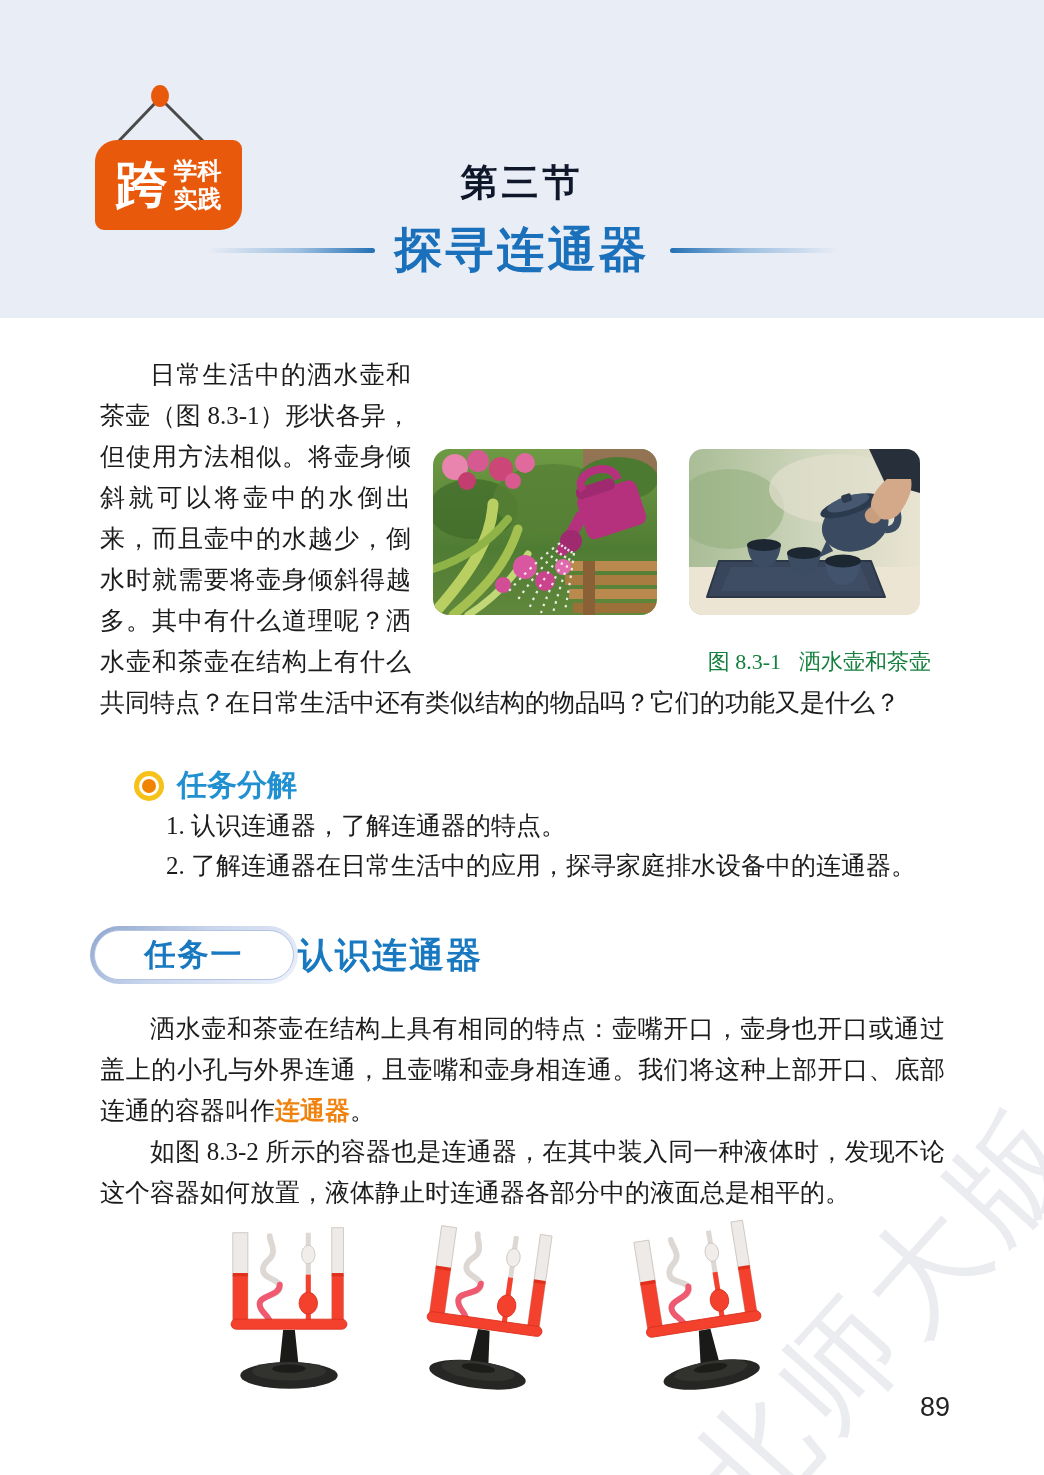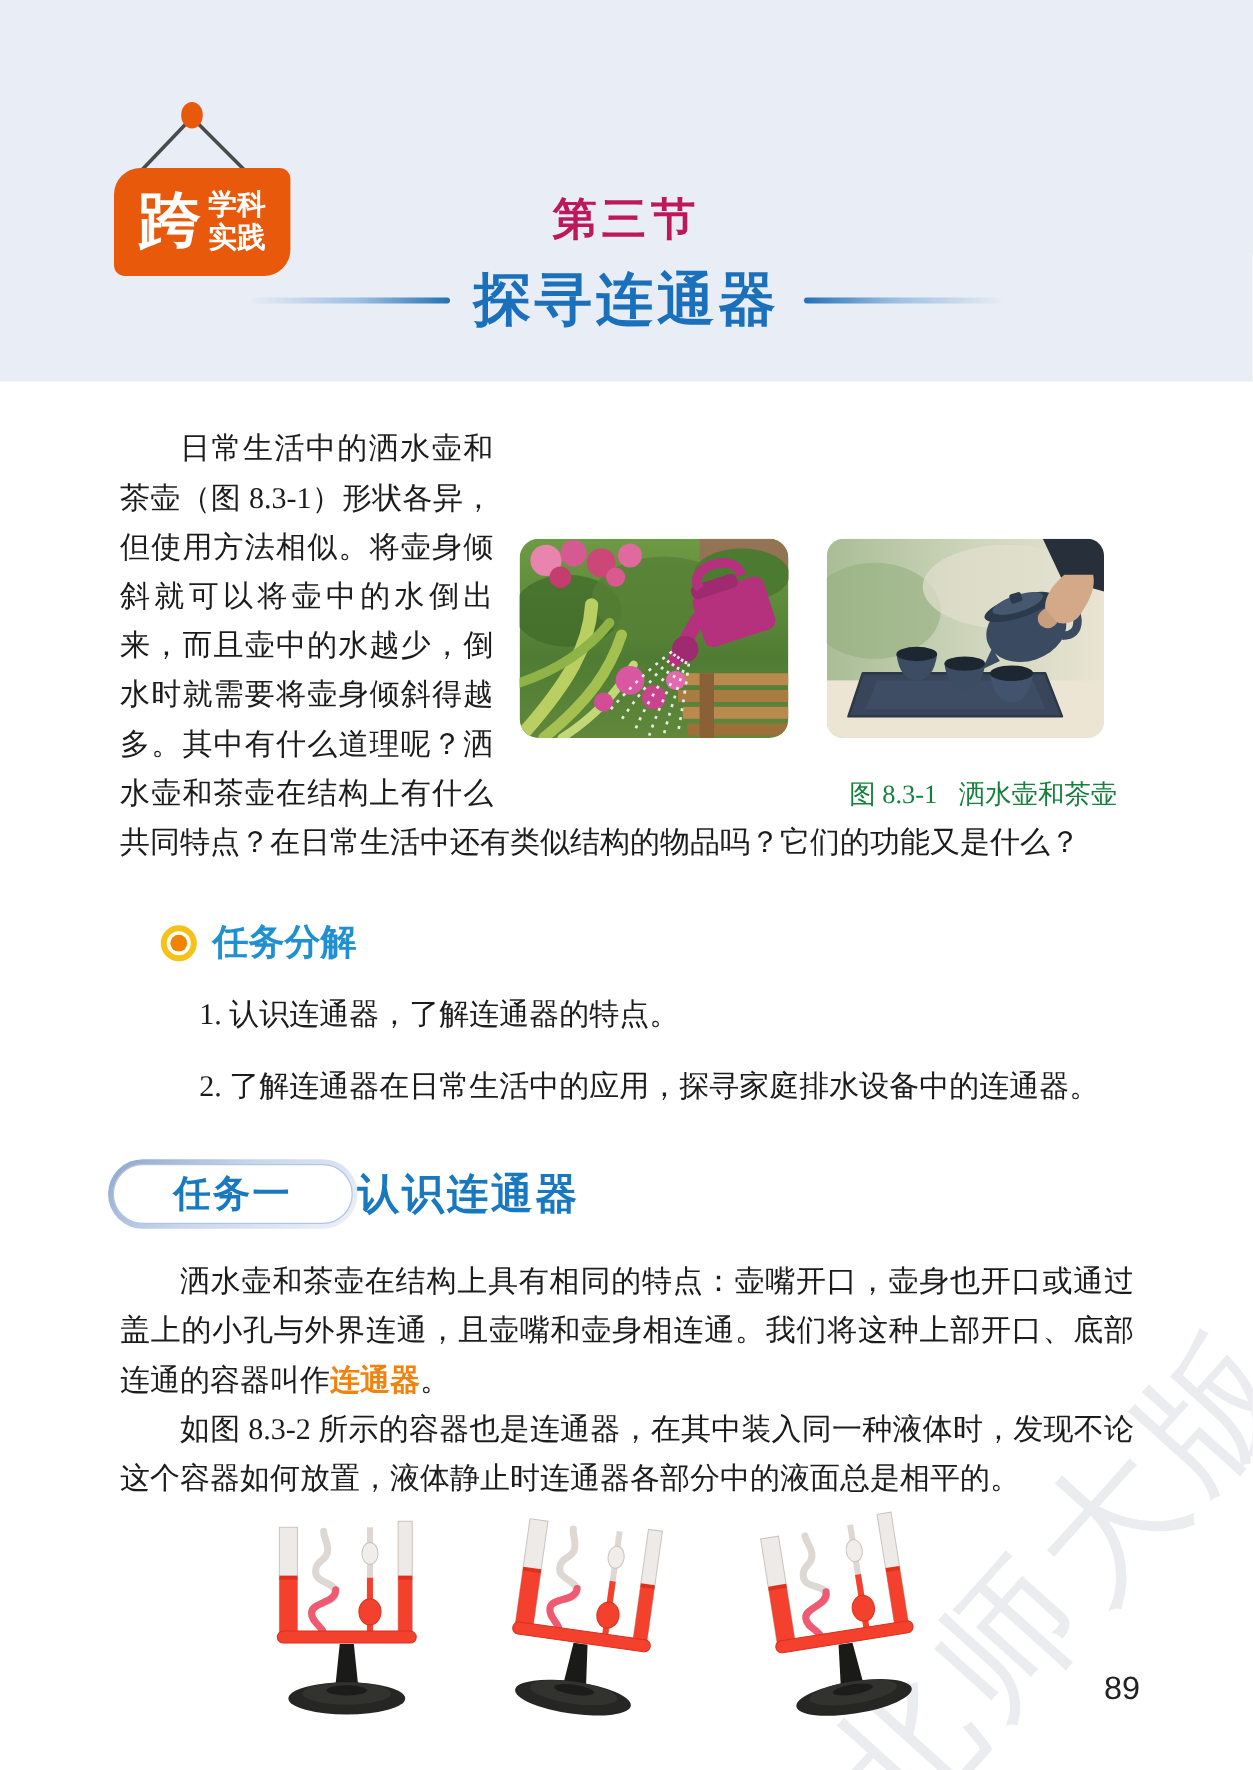--- a/index.html
+++ b/index.html
@@ -16,21 +16,21 @@
   .hang-svg { position:absolute; left:84px; top:82px; }
   .sign {
     position:absolute; left:95px; top:140px; width:147px; height:90px;
     background:#e8590c; border-radius:22px 9px 22px 9px;
     display:flex; align-items:center; justify-content:center; gap:6px;
     color:#ffffff; font-family:"Liberation Sans","DejaVu Sans",sans-serif;
   }
   .sign-big { font-size:52px; font-weight:bold; line-height:1; }
   .sign-col { display:flex; flex-direction:column; gap:2px; font-size:24px; font-weight:bold; line-height:1.1; }
   .title-wrap { position:absolute; left:0; right:0; top:158px; text-align:center; }
-  .section-label { font-family:"Liberation Sans","DejaVu Sans",sans-serif; font-weight:bold; font-size:37px; color:#be185d; letter-spacing:4px; }
+  .section-label { font-family:"Liberation Sans","DejaVu Sans",sans-serif; font-weight:bold; font-size:37px; color:#0f172a; letter-spacing:4px; }
   .title-row { margin-top:10px; display:flex; align-items:center; justify-content:center; gap:20px; }
   .title-main { font-family:"Liberation Sans","DejaVu Sans",sans-serif; font-weight:bold; font-size:48px; color:#1a70ba; letter-spacing:3px; }
   .rule { width:168px; height:5px; border-radius:3px; }
   .rule-left  { background:linear-gradient(to right, rgba(40,112,180,0), #9dbfe0 55%, #2470b4); }
   .rule-right { background:linear-gradient(to left,  rgba(40,112,180,0), #9dbfe0 55%, #2470b4); }
 
   
   .content { position:relative; z-index:1; padding:36px 99px 0 100px; }
   .body { font-size:25px; line-height:41px; text-align:justify; }
   .indent { text-indent:2em; }
@@ -43,21 +43,21 @@
   .photo-right { border-radius:14px; }
   .fig-caption { display:block; margin-top:26px; text-align:right; font-size:22px; color:#15803d; }
   .fig-caption .cap-label { margin-right:18px; }
 
   
   .tasks { clear:both; padding-top:42px; }
   .tasks-head { display:flex; align-items:center; gap:13px; padding-left:34px; }
   .bullet { width:30px; height:30px; border-radius:50%; border:5px solid #f6c21a; background:#fff; display:flex; align-items:center; justify-content:center; }
   .bullet-core { width:14px; height:14px; border-radius:50%; background:#f08300; }
   .tasks-title { font-family:"Liberation Sans","DejaVu Sans",sans-serif; font-weight:bold; font-size:30px; color:#2090d0; }
-  .task-item { margin-top:20px; padding-left:66px; font-size:25px; line-height:40px; }
+  .task-item { margin-top:0; padding-left:66px; font-size:25px; line-height:40px; }
 
   
   .task1-row { margin-top:40px; display:flex; align-items:center; }
   .pill {
     width:208px; height:58px; border-radius:29px; padding:4px;
     background:linear-gradient(140deg,#8ea5cd 0%, #c9d5ec 45%, #eef2fa 100%);
     margin-left:-10px;
   }
   .pill-inner {
     width:100%; height:100%; border-radius:25px; background:#ffffff;

